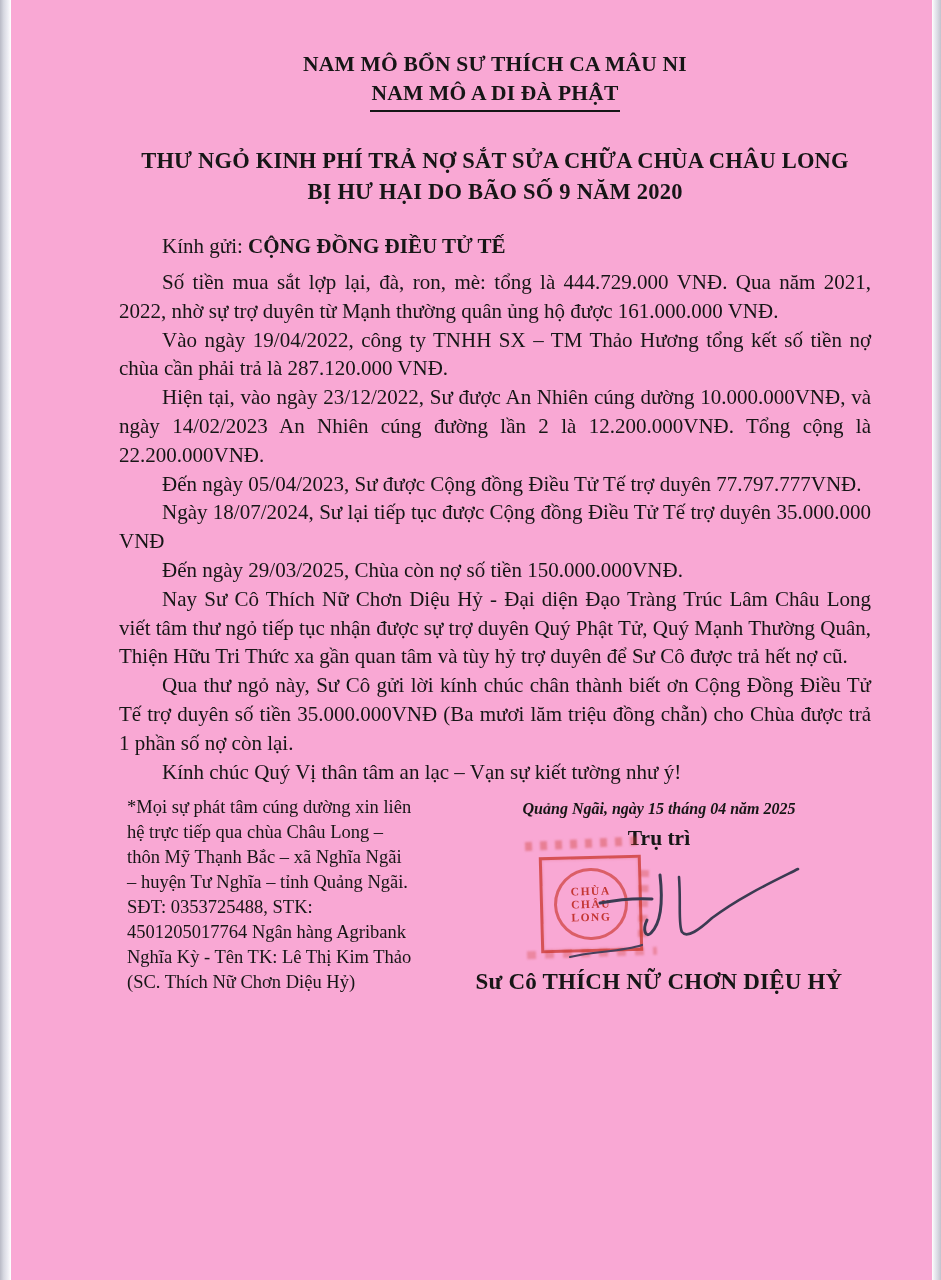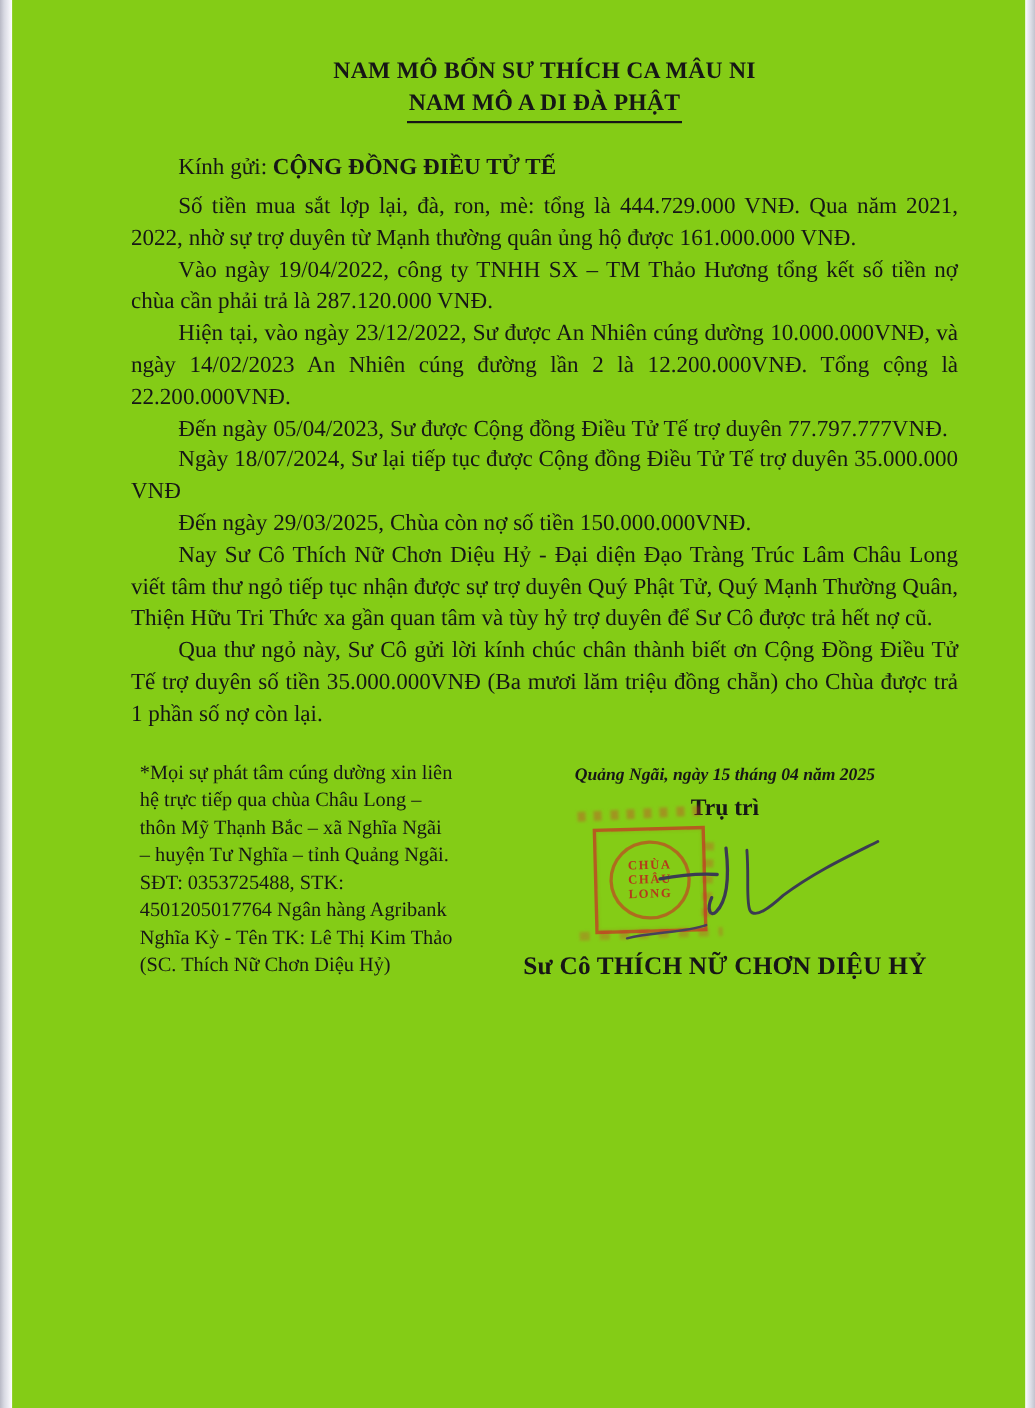--- a/index.html
+++ b/index.html
@@ -1,18 +1,18 @@
 <!DOCTYPE html>
 <html lang="vi"><head>
 <meta charset="utf-8">
 <style>
   html,body { margin:0; padding:0; background:#ffffff; }
   .page {
     position:relative; width:941px; height:1280px; margin:0 auto;
-    background:#84cc16; overflow:hidden;
+    background:#f9a8d4; overflow:hidden;
     font-family:"Liberation Serif","DejaVu Serif",serif;
     color:#161616;
     -webkit-font-smoothing:antialiased;
   }
   .edge-left {
     position:absolute; left:0; top:0; bottom:0; width:11px;
     background:linear-gradient(to right,#b9bac6 0,#d8d9e2 35%,#efeff5 75%,#ffffff 100%);
   }
   .edge-right {
     position:absolute; right:0; top:0; bottom:0; width:9px;
@@ -27,21 +27,21 @@
 
   .salutation { margin-top:25px; font-size:21px; line-height:29px; padding-left:43px; }
   .salutation .bold { font-weight:bold; }
 
   .body-text { margin-top:7px; }
   .body-text p {
     margin:0; font-size:21px; line-height:28.8px;
     text-align:justify; text-indent:43px;
   }
 
-  .footer { display:flex; margin-top:28px; align-items:flex-start;justify-content:center; }
+  .footer { display:flex; margin-top:9px; align-items:flex-start;justify-content:center; }
   .note { width:320px; margin-left:8px; font-size:18.5px; line-height:25px; }
   .note div { white-space:nowrap; }
 
   .sign-block { flex:1; position:relative; text-align:center; }
   .date-line { font-style:italic; font-weight:bold; font-size:16px; line-height:28px; }
   .abbot-role { font-weight:bold; font-size:21.5px; line-height:26px; margin-top:2px; }
 
   .stamp-wrap { position:relative; height:112px; margin-top:2px; }
   .stamp {
     position:absolute; left:93px; top:3px; width:96px; height:90px;
@@ -84,34 +84,39 @@
   <div class="edge-left"></div>
   <div class="edge-right"></div>
 
   <div class="content">
 
     <div class="invocation">
       <div>NAM MÔ BỔN SƯ THÍCH CA MÂU NI</div>
       <div><span class="underlined">NAM MÔ A DI ĐÀ PHẬT</span></div>
     </div>
 
+    <div class="letter-title">
+      <div>THƯ NGỎ KINH PHÍ TRẢ NỢ SẮT SỬA CHỮA CHÙA CHÂU LONG</div>
+      <div>BỊ HƯ HẠI DO BÃO SỐ 9 NĂM 2020</div>
+    </div>
 
     <div class="salutation">
       <span>Kính gửi: </span><span class="bold">CỘNG ĐỒNG ĐIỀU TỬ TẾ</span>
     </div>
 
     <div class="body-text">
       <p>Số tiền mua sắt lợp lại, đà, ron, mè: tổng là 444.729.000 VNĐ. Qua năm 2021, 2022, nhờ sự trợ duyên từ Mạnh thường quân ủng hộ được 161.000.000 VNĐ.</p>
       <p>Vào ngày 19/04/2022, công ty TNHH SX – TM Thảo Hương tổng kết số tiền nợ chùa cần phải trả là 287.120.000 VNĐ.</p>
       <p>Hiện tại, vào ngày 23/12/2022, Sư được An Nhiên cúng dường 10.000.000VNĐ, và ngày 14/02/2023 An Nhiên cúng đường lần 2 là 12.200.000VNĐ. Tổng cộng là 22.200.000VNĐ.</p>
       <p>Đến ngày 05/04/2023, Sư được Cộng đồng Điều Tử Tế trợ duyên 77.797.777VNĐ.</p>
       <p>Ngày 18/07/2024, Sư lại tiếp tục được Cộng đồng Điều Tử Tế trợ duyên 35.000.000 VNĐ</p>
       <p>Đến ngày 29/03/2025, Chùa còn nợ số tiền 150.000.000VNĐ.</p>
       <p>Nay Sư Cô Thích Nữ Chơn Diệu Hỷ - Đại diện Đạo Tràng Trúc Lâm Châu Long viết tâm thư ngỏ tiếp tục nhận được sự trợ duyên Quý Phật Tử, Quý Mạnh Thường Quân, Thiện Hữu Tri Thức xa gần quan tâm và tùy hỷ trợ duyên để Sư Cô được trả hết nợ cũ.</p>
       <p>Qua thư ngỏ này, Sư Cô gửi lời kính chúc chân thành biết ơn Cộng Đồng Điều Tử Tế trợ duyên số tiền 35.000.000VNĐ (Ba mươi lăm triệu đồng chẵn) cho Chùa được trả 1 phần số nợ còn lại.</p>
+      <p>Kính chúc Quý Vị thân tâm an lạc – Vạn sự kiết tường như ý!</p>
     </div>
 
     <div class="footer">
 
       <div class="note">
         <div>*Mọi sự phát tâm cúng dường xin liên</div>
         <div>hệ trực tiếp qua chùa Châu Long –</div>
         <div>thôn Mỹ Thạnh Bắc – xã Nghĩa Ngãi</div>
         <div>– huyện Tư Nghĩa – tỉnh Quảng Ngãi.</div>
         <div>SĐT: 0353725488, STK:</div>

